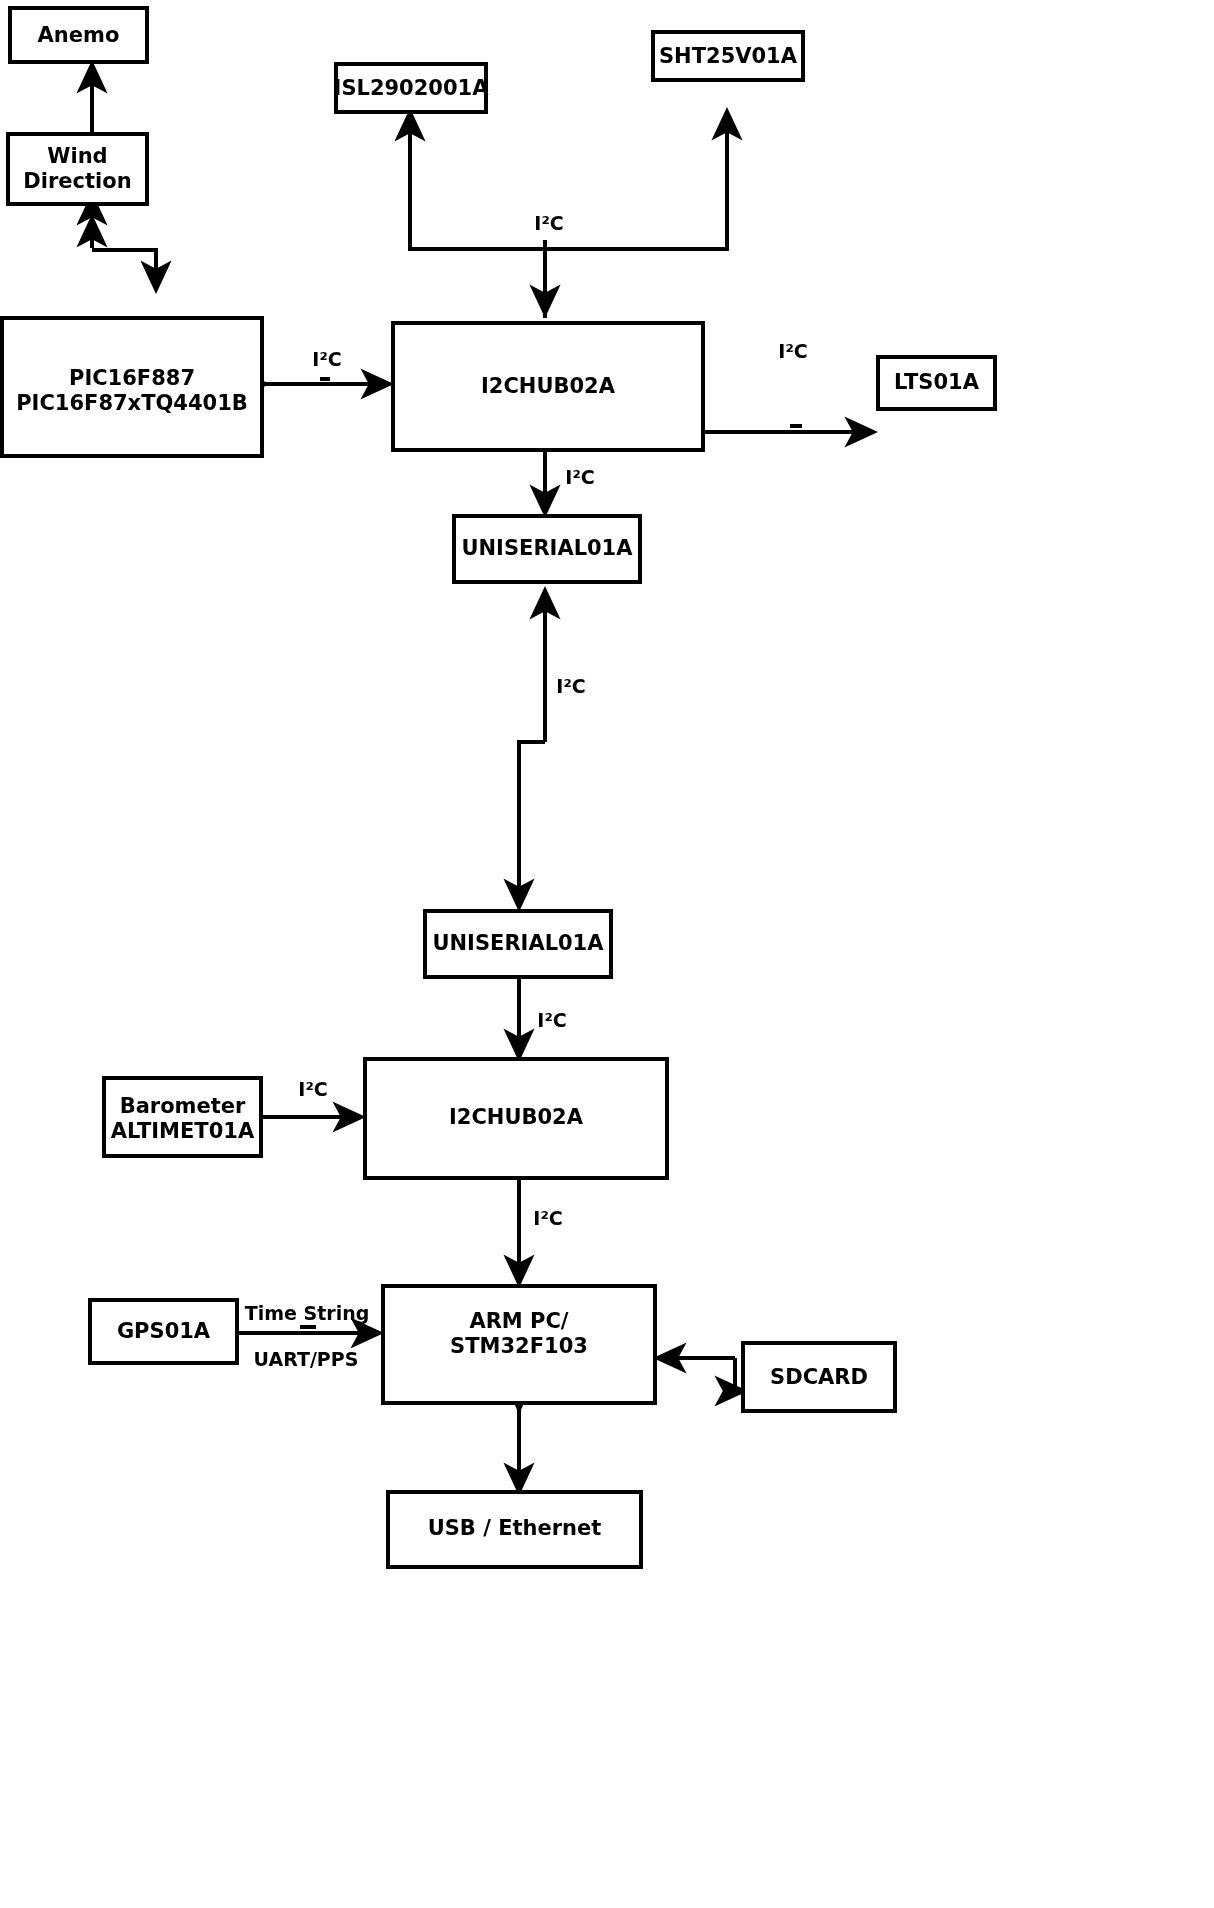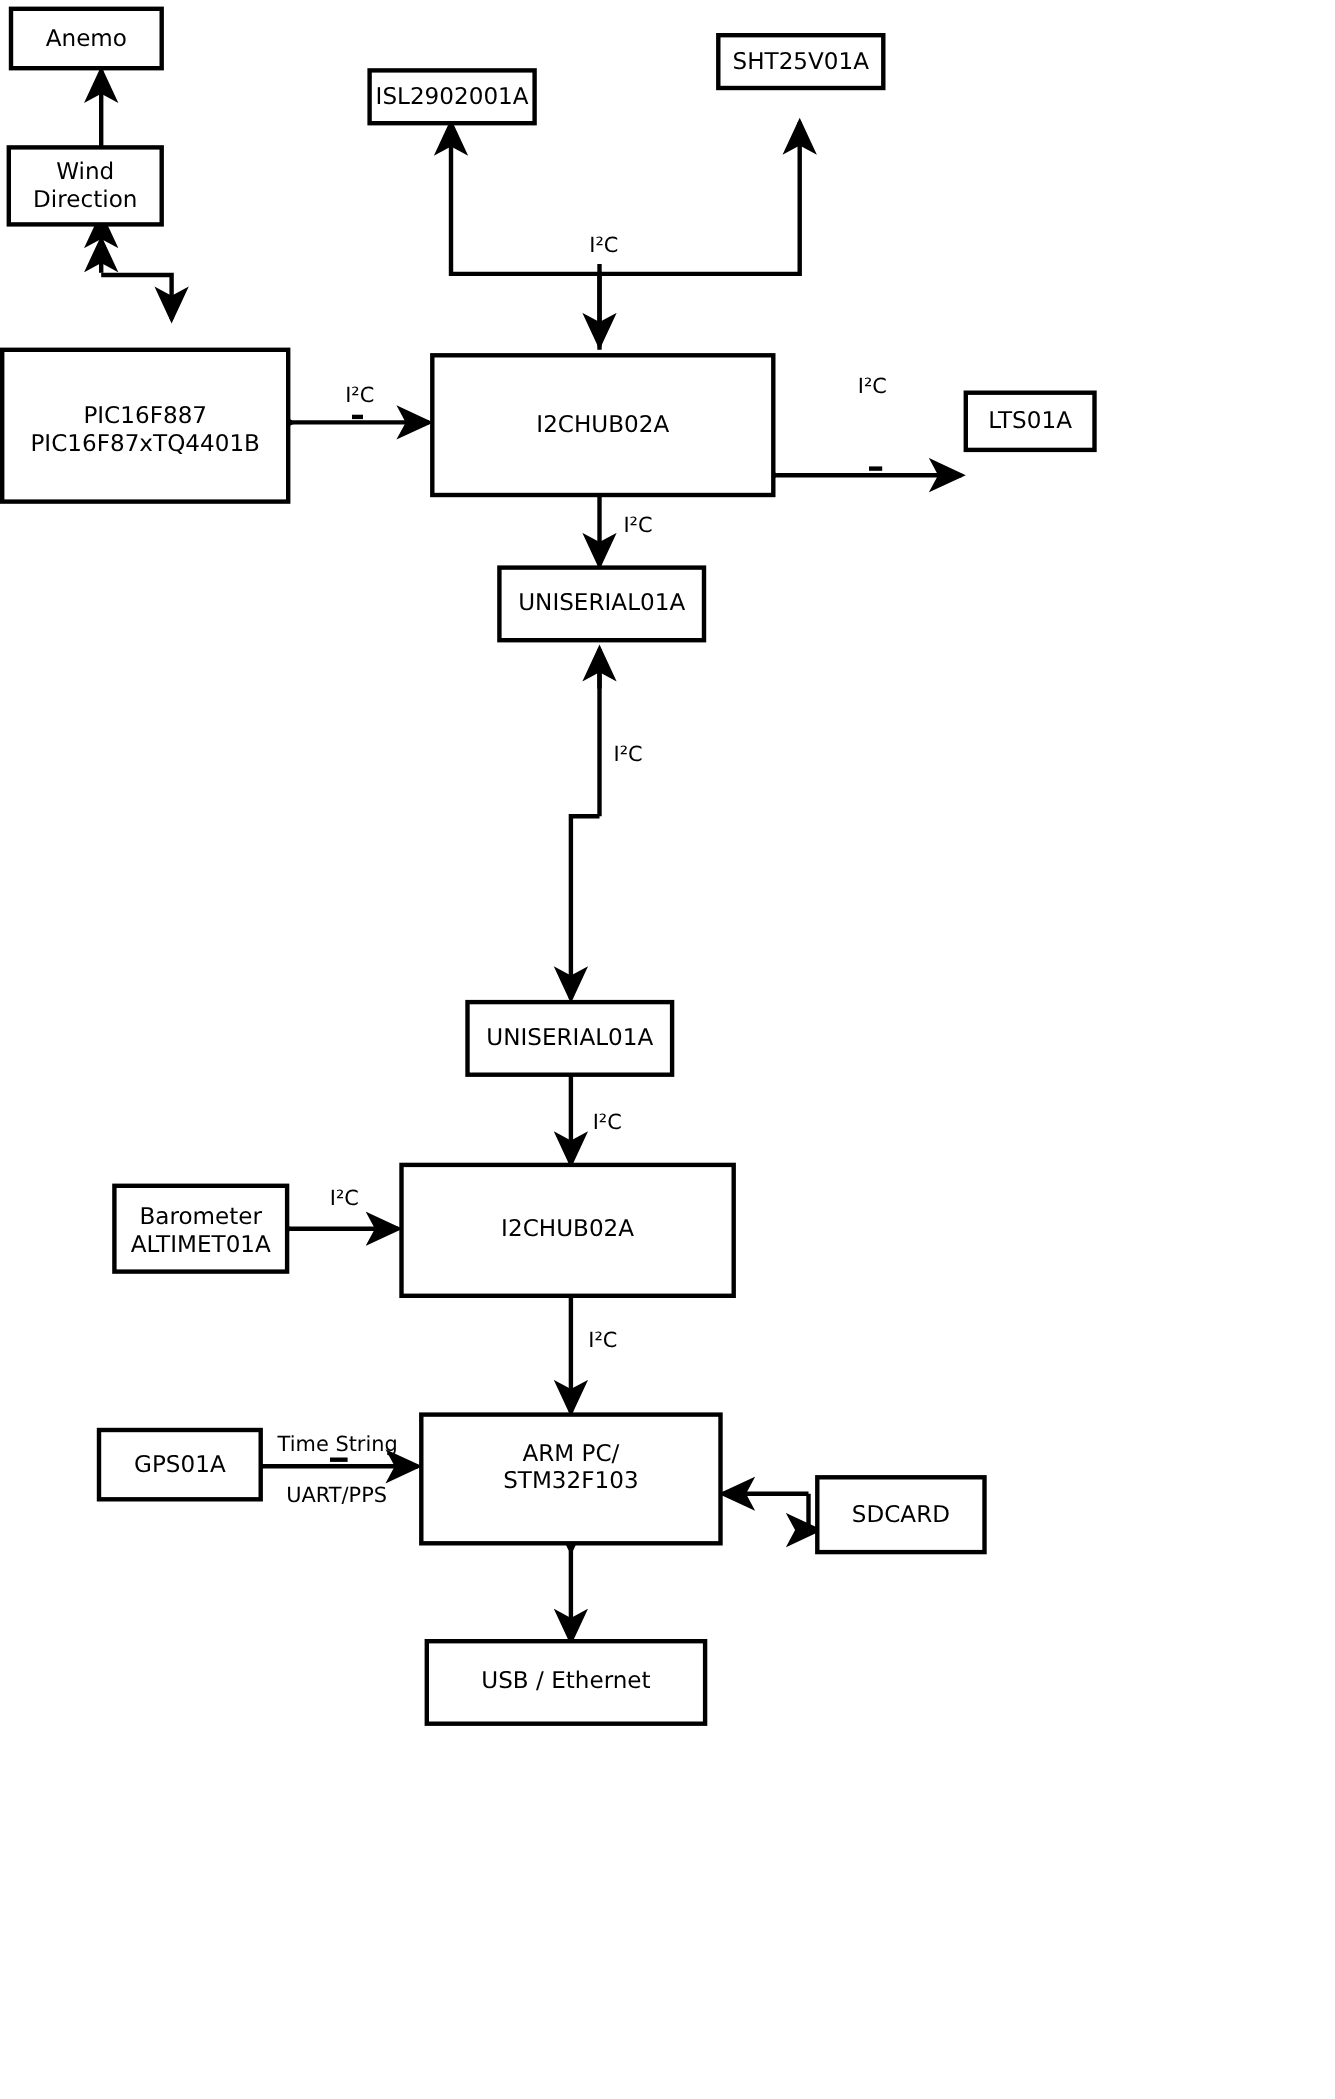--- a/index.html
+++ b/index.html
@@ -1,17 +1,17 @@
 <!DOCTYPE html>
 <html><head>
 <meta charset="utf-8">
 <style>
   html,body{margin:0;padding:0;background:#ffffff;}
   body{font-family:"DejaVu Sans","Liberation Sans",sans-serif;}
-  #diagram-root{position:relative;width:1214px;height:1908px;background:#ffffff;overflow:hidden;}
+  #diagram-root{position:relative;width:1214px;height:1908px;background:#ffffff;overflow:hidden;font-weight:bold;}
   svg.canvas{position:absolute;left:0;top:0;width:1214px;height:1908px;}
   .node-rect{fill:#ffffff;stroke:#000000;stroke-width:4;}
   .edge{fill:none;stroke:#000000;stroke-width:4;}
   .node-label{font-family:"DejaVu Sans","Liberation Sans",sans-serif;font-size:21px;fill:#000000;text-anchor:middle;dominant-baseline:middle;}
   .edge-label{font-family:"DejaVu Sans","Liberation Sans",sans-serif;font-size:19px;fill:#000000;text-anchor:middle;dominant-baseline:middle;}
 </style>
 </head>
 <body>
 
 <div id="diagram-root">

